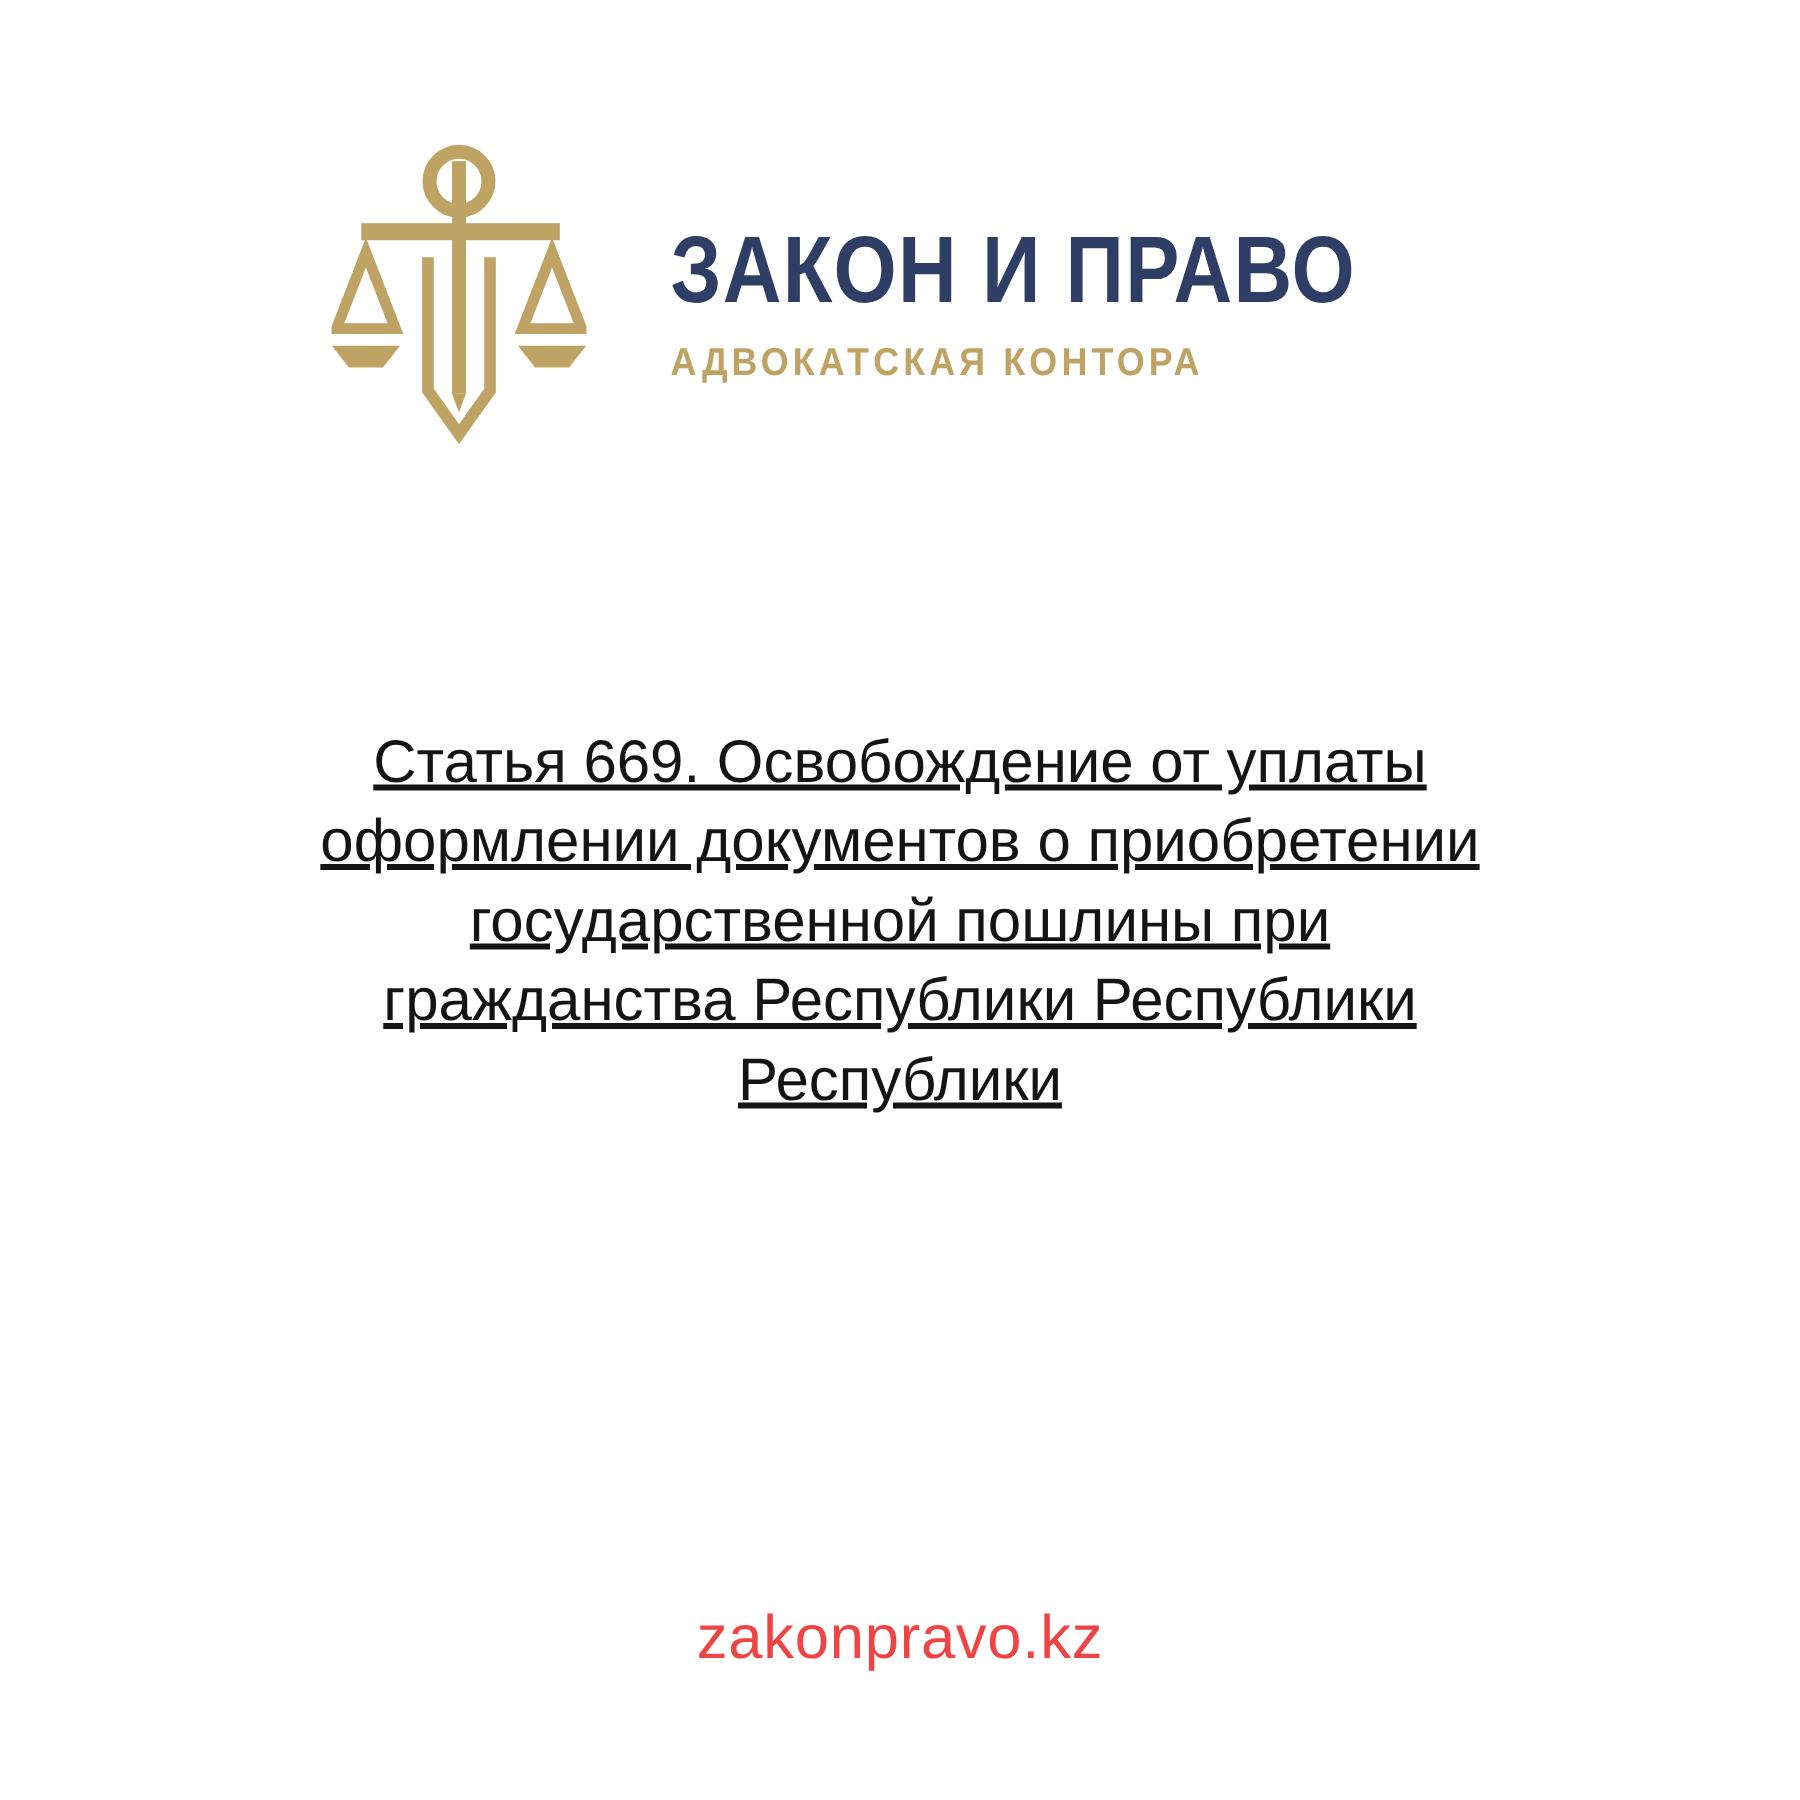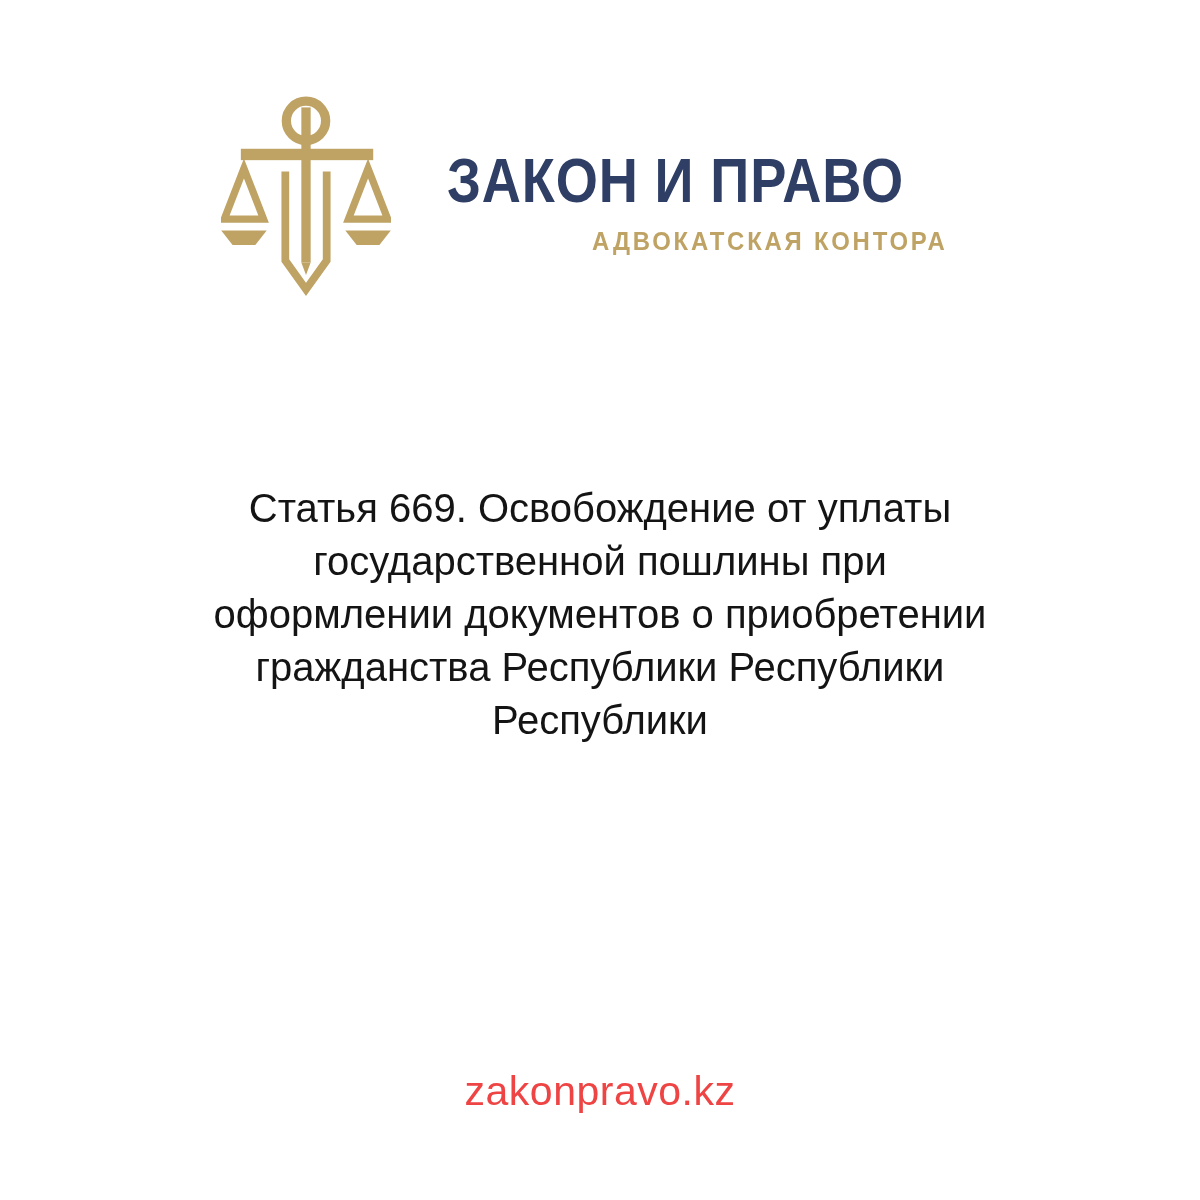--- a/index.html
+++ b/index.html
@@ -23,21 +23,21 @@
     width: 100%;
     display: flex;
     justify-content: center;
     align-items: center;
     gap: 56px;
   }
   .logo-mark svg { display: block; }
   .logo-text {
     display: flex;
     flex-direction: column;
-    align-items: flex-end;
+    align-items: flex-start;
   }
   .brand-name {
     color: #2e3e64;
     font-size: 63px;
     font-weight: bold;
     letter-spacing: 1px;
     line-height: 1;
     display: inline-block;
     transform: scaleX(0.86);
     transform-origin: left center;
@@ -60,21 +60,21 @@
     position: absolute;
     top: 482px;
     left: 100px;
     width: 1000px;
     text-align: center;
     color: #141414;
     font-size: 40px;
     font-weight: 400;
     line-height: 53px;
   }
-  .heading-line { white-space: nowrap; }
+  .heading-line { white-space: nowrap; text-decoration: underline; }
   
   .footer {
     position: absolute;
     bottom: 88px;
     left: 0;
     width: 100%;
     text-align: center;
   }
   .site-link {
     color: #ef4444;
@@ -112,22 +112,22 @@
       </svg>
     </div>
     <div class="logo-text">
       <span class="brand-name">ЗАКОН И ПРАВО</span>
       <span class="brand-tagline">АДВОКАТСКАЯ КОНТОРА</span>
     </div>
   </div>
 
   <div class="heading">
     <div class="heading-line">Статья 669. Освобождение от уплаты</div>
+    <div class="heading-line">оформлении документов о приобретении</div>
     <div class="heading-line">государственной пошлины при</div>
-    <div class="heading-line">оформлении документов о приобретении</div>
     <div class="heading-line">гражданства Республики Республики</div>
     <div class="heading-line">Республики</div>
   </div>
 
   <div class="footer">
     <span class="site-link">zakonpravo.kz</span>
   </div>
 
 </div>
 

